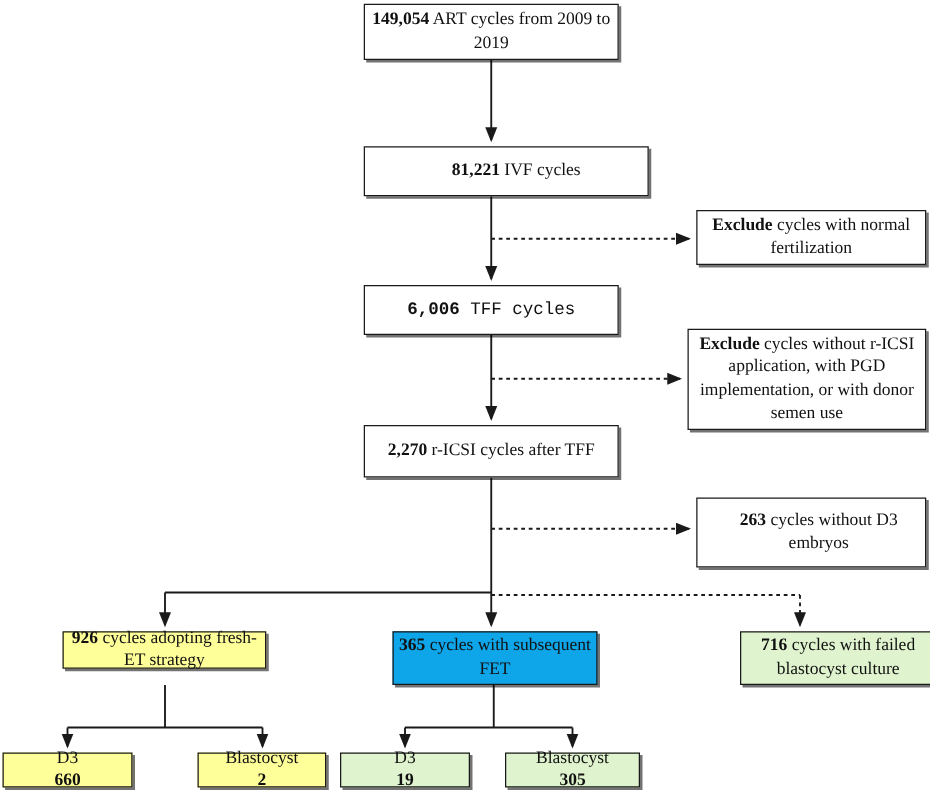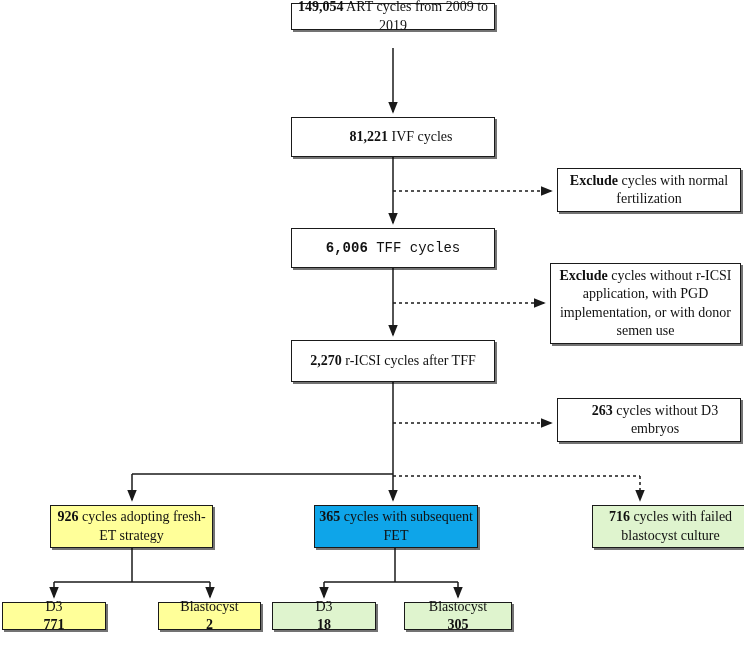--- a/index.html
+++ b/index.html
@@ -22,30 +22,30 @@
     align-items:center;justify-content:center;
     text-align:center;
     font-size:14px;line-height:1.32;
     padding:2px 4px;
   }
   .node .txt{display:inline;}
   .node .b{font-weight:bold;}
   .yellow{background:#FFFF99;}
   .green{background:#DFF4CE;}
   
-  .n-art   {left:291px;top:3px;  width:204px;height:27px;}
-  .n-ivf   {left:291px;top:117px;width:204px;height:40px;padding-left:20px;}
+  .n-art   {left:291px;top:3px;  width:204px;height:45px;}
+  .n-ivf   {left:291px;top:117px;width:228px;height:40px;padding-left:20px;}
   .n-tff   {left:291px;top:228px;width:204px;height:40px;font-family:Liberation Mono, monospace;}
   .n-ricsi {left:291px;top:340px;width:204px;height:42px;align-items:center;}
   
   .n-ex1   {left:557px;top:168px;width:184px;height:44px;}
   .n-ex2   {left:550px;top:263px;width:191px;height:81px;}
-  .n-nod3  {left:557px;top:398px;width:184px;height:44px;padding-left:16px;}
+  .n-nod3  {left:557px;top:398px;width:184px;height:56px;padding-left:16px;}
   
-  .n-fresh {left:50px; top:505px;width:163px;height:43px;}
+  .n-fresh {left:50px; top:505px;width:163px;height:30px;}
   .n-fet   {left:314px;top:505px;width:164px;height:43px;}
   .n-fail  {left:562px;top:505px;width:157px;height:43px;}
   
   .n-sm{height:28px;top:602px;}
   .n-d3a   {left:2px;  width:104px;}
   .n-bla   {left:158px;width:103px;}
   .n-d3b   {left:272px;width:104px;}
   .n-blb   {left:404px;width:108px;}
 </style>
 </head>
@@ -123,31 +123,31 @@
   <div class="node green n-fet" style="background-color: #0ea5e9;">
     <div class="txt"><span class="b">365</span><span> cycles with subsequent FET</span></div>
   </div>
 
   <div class="node green n-fail" style="background-color: rgb(223, 244, 206); margin-left: 30px;">
     <div class="txt"><span class="b">716</span><span> cycles with failed blastocyst culture</span></div>
   </div>
 
   <div class="node yellow n-sm n-d3a" style="background-color: rgb(255, 255, 153);">
     <div>D3</div>
-    <div class="b">771</div>
+    <div class="b">660</div>
   </div>
 
   <div class="node yellow n-sm n-bla" style="background-color: rgb(255, 255, 153);">
     <div>Blastocyst</div>
     <div class="b">2</div>
   </div>
 
   <div class="node green n-sm n-d3b" style="background-color: rgb(223, 244, 206);">
     <div>D3</div>
-    <div class="b">18</div>
+    <div class="b">19</div>
   </div>
 
   <div class="node green n-sm n-blb" style="background-color: rgb(223, 244, 206);">
     <div>Blastocyst</div>
     <div class="b">305</div>
   </div>
 
 </div>
 
 </body></html>

